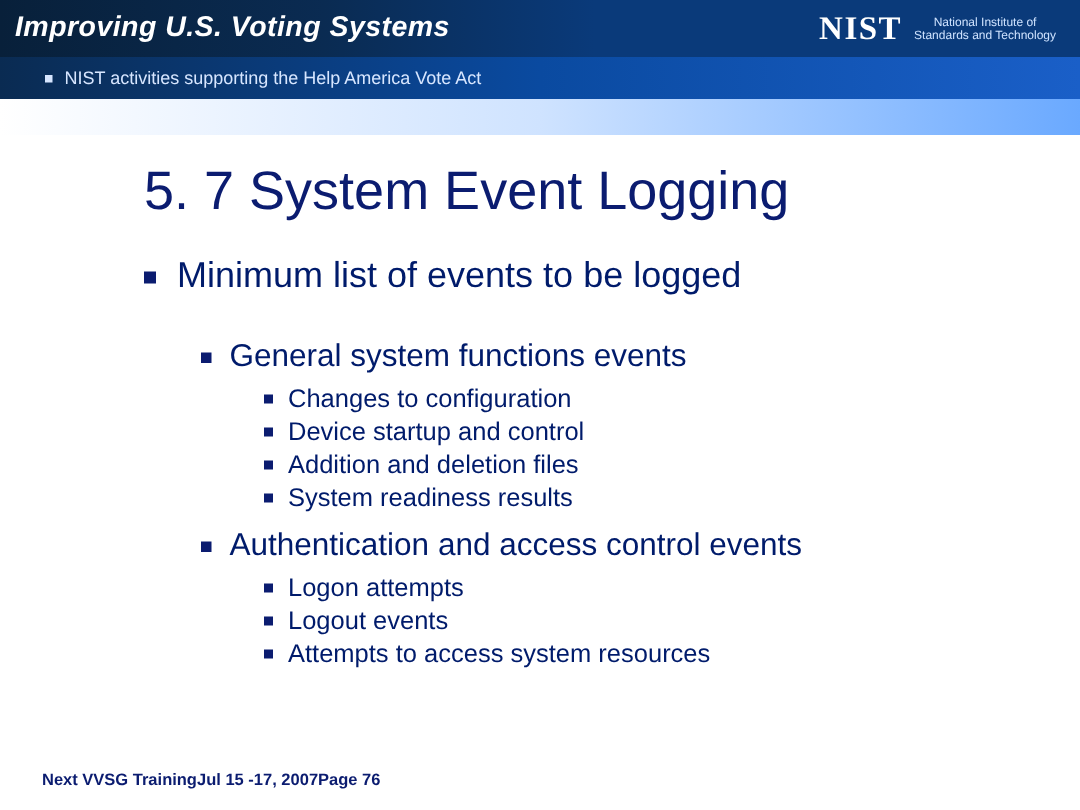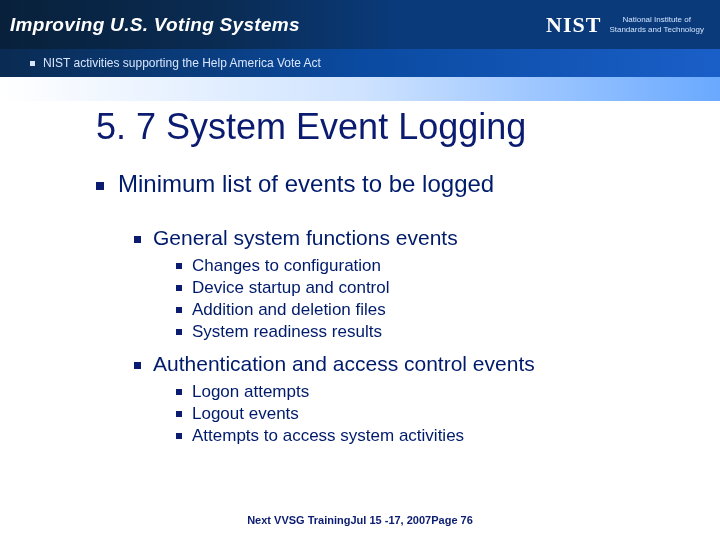--- a/index.html
+++ b/index.html
@@ -1,36 +1,36 @@
 <!DOCTYPE html>
 <html><head>
 <meta charset="utf-8">
 <style>
   html,body{margin:0;padding:0}
   body{width:720px;height:540px;background:#fff;font-family:Verdana,Geneva,sans-serif;color:#001b6b;position:relative;overflow:hidden}
   .banner{height:88px;background:#000;position:relative}
-  .banner-row1{height:49px;background:linear-gradient(to right,#08203a 0%,#0a2b52 30%,#0a3a7a 55%,#0a3a7a 100%);display:flex;align-items:center;justify-content:space-between;padding:0 16px 0 10px}
+  .banner-row1{height:38px;background:linear-gradient(to right,#08203a 0%,#0a2b52 30%,#0a3a7a 55%,#0a3a7a 100%);display:flex;align-items:center;justify-content:space-between;padding:0 16px 0 10px}
   .banner-title{font-family:"Trebuchet MS",Arial,sans-serif;font-style:italic;font-weight:bold;color:#fff;font-size:19px;letter-spacing:.3px}
   .logo{display:flex;align-items:center;gap:8px}
   .logo-abbr{font-family:"Times New Roman",serif;font-weight:bold;color:#fff;font-size:22px;letter-spacing:1px}
   .logo-sub{color:#cfe3ff;font-size:8px;line-height:1.15;text-align:center}
   .banner-row2{height:28px;background:linear-gradient(to right,#0a2b52 0%,#0a4aa0 50%,#1a5fc8 100%);display:flex;align-items:center;padding-left:30px}
   .banner-sub{color:#d7e6ff;font-size:12px}
   .banner-dot{display:inline-block;width:5px;height:5px;background:#d7e6ff;margin-right:8px;vertical-align:middle}
   .banner-row3{height:24px;background:linear-gradient(to right,#fff 0%,#cfe3ff 50%,#6aa9ff 100%);border-bottom:2px solid #fff}
   .content{padding:10px 60px 0 96px}
   h1{font-family:Verdana,sans-serif;font-weight:normal;font-size:36px;margin:8px 0 22px 0;color:#0b1c70}
   ul{list-style:none;margin:0;padding:0}
   .sq{display:inline-block;width:8px;height:8px;background:#0b1c70;margin-right:14px;vertical-align:baseline;position:relative;top:-2px}
   .sq2{width:7px;height:7px;margin-right:12px;top:-2px}
   .sq3{width:6px;height:6px;margin-right:10px;top:-2px}
   .lv1{font-size:24px;margin-bottom:28px}
   .lv2{font-size:21px;margin:16px 0 6px 38px}
   .lv3{font-size:17px;margin:2px 0 2px 80px}
-  .footer{position:absolute;bottom:14px;left:0;right:0;display:flex;justify-content:center;padding:0 48px;font-size:11px;font-weight:bold;color:#0b1c70}
+  .footer{position:absolute;bottom:14px;left:0;right:0;display:flex;justify-content:flex-start;padding:0 28px;font-size:11px;font-weight:bold;color:#0b1c70}
 </style>
 </head>
 <body>
 
 <div class="banner">
   <div class="banner-row1">
     <span class="banner-title">Improving U.S. Voting Systems</span>
     <div class="logo">
       <span class="logo-abbr">NIST</span>
       <div class="logo-sub">
@@ -59,21 +59,21 @@
     <li class="lv3"><span class="sq sq3"></span><span>Changes to configuration</span></li>
     <li class="lv3"><span class="sq sq3"></span><span>Device startup and control</span></li>
     <li class="lv3"><span class="sq sq3"></span><span>Addition and deletion files</span></li>
     <li class="lv3"><span class="sq sq3"></span><span>System readiness results</span></li>
 
     <li class="lv2" style="margin-top:10px">
       <span class="sq sq2"></span><span>Authentication and access control events</span>
     </li>
     <li class="lv3"><span class="sq sq3"></span><span>Logon attempts</span></li>
     <li class="lv3"><span class="sq sq3"></span><span>Logout events</span></li>
-    <li class="lv3"><span class="sq sq3"></span><span>Attempts to access system activities</span></li>
+    <li class="lv3"><span class="sq sq3"></span><span>Attempts to access system resources</span></li>
   </ul>
 </div>
 
 <div class="footer">
   <span>Next VVSG Training</span>
   <span>Jul 15 -17, 2007</span>
   <span>Page 76</span>
 </div>
 
 </body></html>

